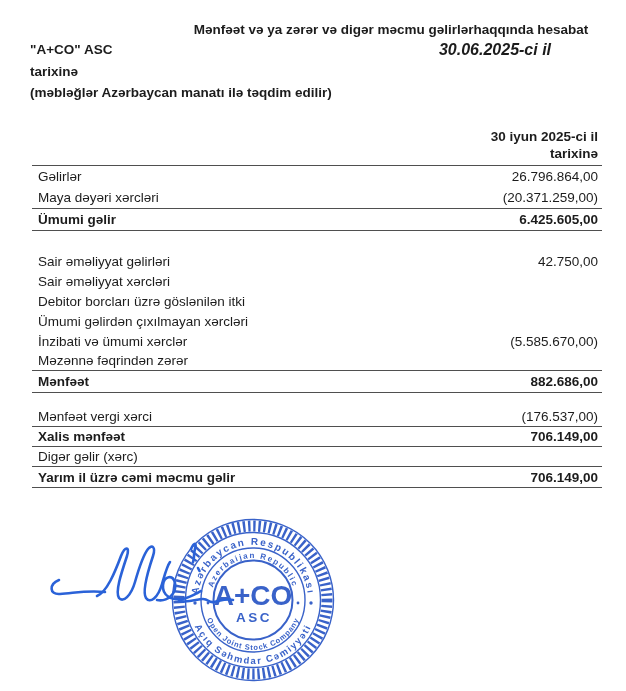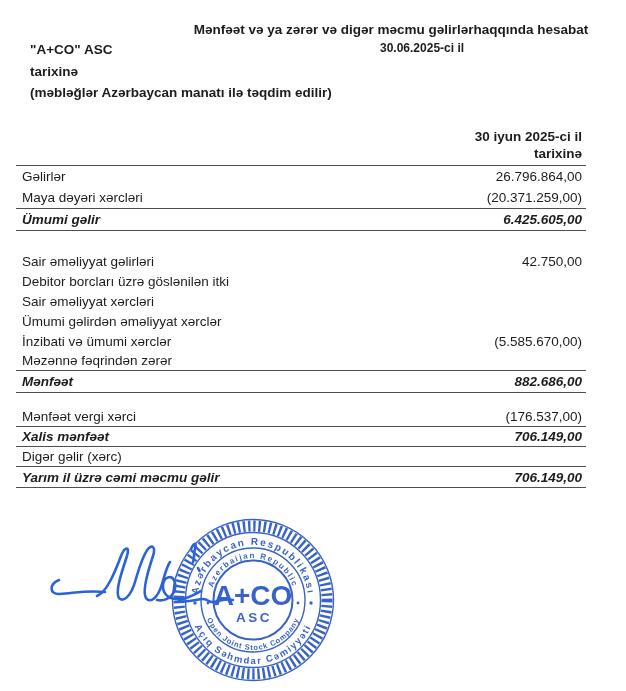--- a/index.html
+++ b/index.html
@@ -6,39 +6,39 @@
   .page {
     position:relative; width:626px; height:691px; background:#ffffff;
     font-family:"Liberation Sans", sans-serif; color:#1c1c1c; overflow:hidden;
   }
   .title {
     position:absolute; top:21px; left:193px; width:396px;
     text-align:center; font-size:13.5px; font-weight:bold; line-height:17px;
   }
   .date {
     position:absolute; top:41px; left:380px; width:230px;
-    font-size:12px; font-weight:bold;
+    text-align:center; font-size:16px; font-weight:bold;font-style:italic;
   }
   .org {
     position:absolute; top:39px; left:30px; font-size:13.5px;
     font-weight:bold; line-height:21.5px; white-space:nowrap;
   }
-  .fintable { position:absolute; top:129px; left:16px; width:570px; font-size:13.5px; }
+  .fintable { position:absolute; top:129px; left:32px; width:570px; font-size:13.5px; }
   .thead {
     text-align:right; font-weight:bold; line-height:16.5px;
     padding:0 4px 3px 0; border-bottom:1.6px solid #4f4f4f;
   }
   .row {
     display:flex; justify-content:space-between; align-items:center;
     height:20px; padding:0 4px 0 6px;
   }
   .row .lbl { white-space:nowrap; }
   .row .val { white-space:nowrap; text-align:right; }
   .row.rule { border-bottom:1.6px solid #4f4f4f;gap:19px; }
-  .row.bold { font-weight:bold;font-style:italic; }
+  .row.bold { font-weight:bold; }
   .h21 { height:21px;align-items:center; }
   .h19 { height:19px; }
   .sp20 { height:20px; }
   .sp14 { height:14px; }
   .stamp { position:absolute; left:166px; top:513px; width:174px; height:174px; opacity:0.93; }
   .signature { position:absolute; left:45px; top:538px; width:190px; height:95px; }
 </style>
 </head>
 <body>
 
@@ -72,29 +72,29 @@
       <span class="val">6.425.605,00</span>
     </div>
 
     <div class="sp20"></div>
 
     <div class="row">
       <span class="lbl">Sair əməliyyat gəlirləri</span>
       <span class="val">42.750,00</span>
     </div>
     <div class="row">
+      <span class="lbl">Sair əməliyyat xərcləri</span>
+      <span class="val"></span>
+    </div>
+    <div class="row">
       <span class="lbl">Debitor borcları üzrə göslənilən itki</span>
       <span class="val"></span>
     </div>
     <div class="row">
-      <span class="lbl">Sair əməliyyat xərcləri</span>
-      <span class="val"></span>
-    </div>
-    <div class="row">
-      <span class="lbl">Ümumi gəlirdən əməliyyat xərclər</span>
+      <span class="lbl">Ümumi gəlirdən çıxılmayan xərcləri</span>
       <span class="val"></span>
     </div>
     <div class="row">
       <span class="lbl">İnzibati və ümumi xərclər</span>
       <span class="val">(5.585.670,00)</span>
     </div>
     <div class="row h19 rule">
       <span class="lbl">Məzənnə fəqrindən zərər</span>
       <span class="val"></span>
     </div>

